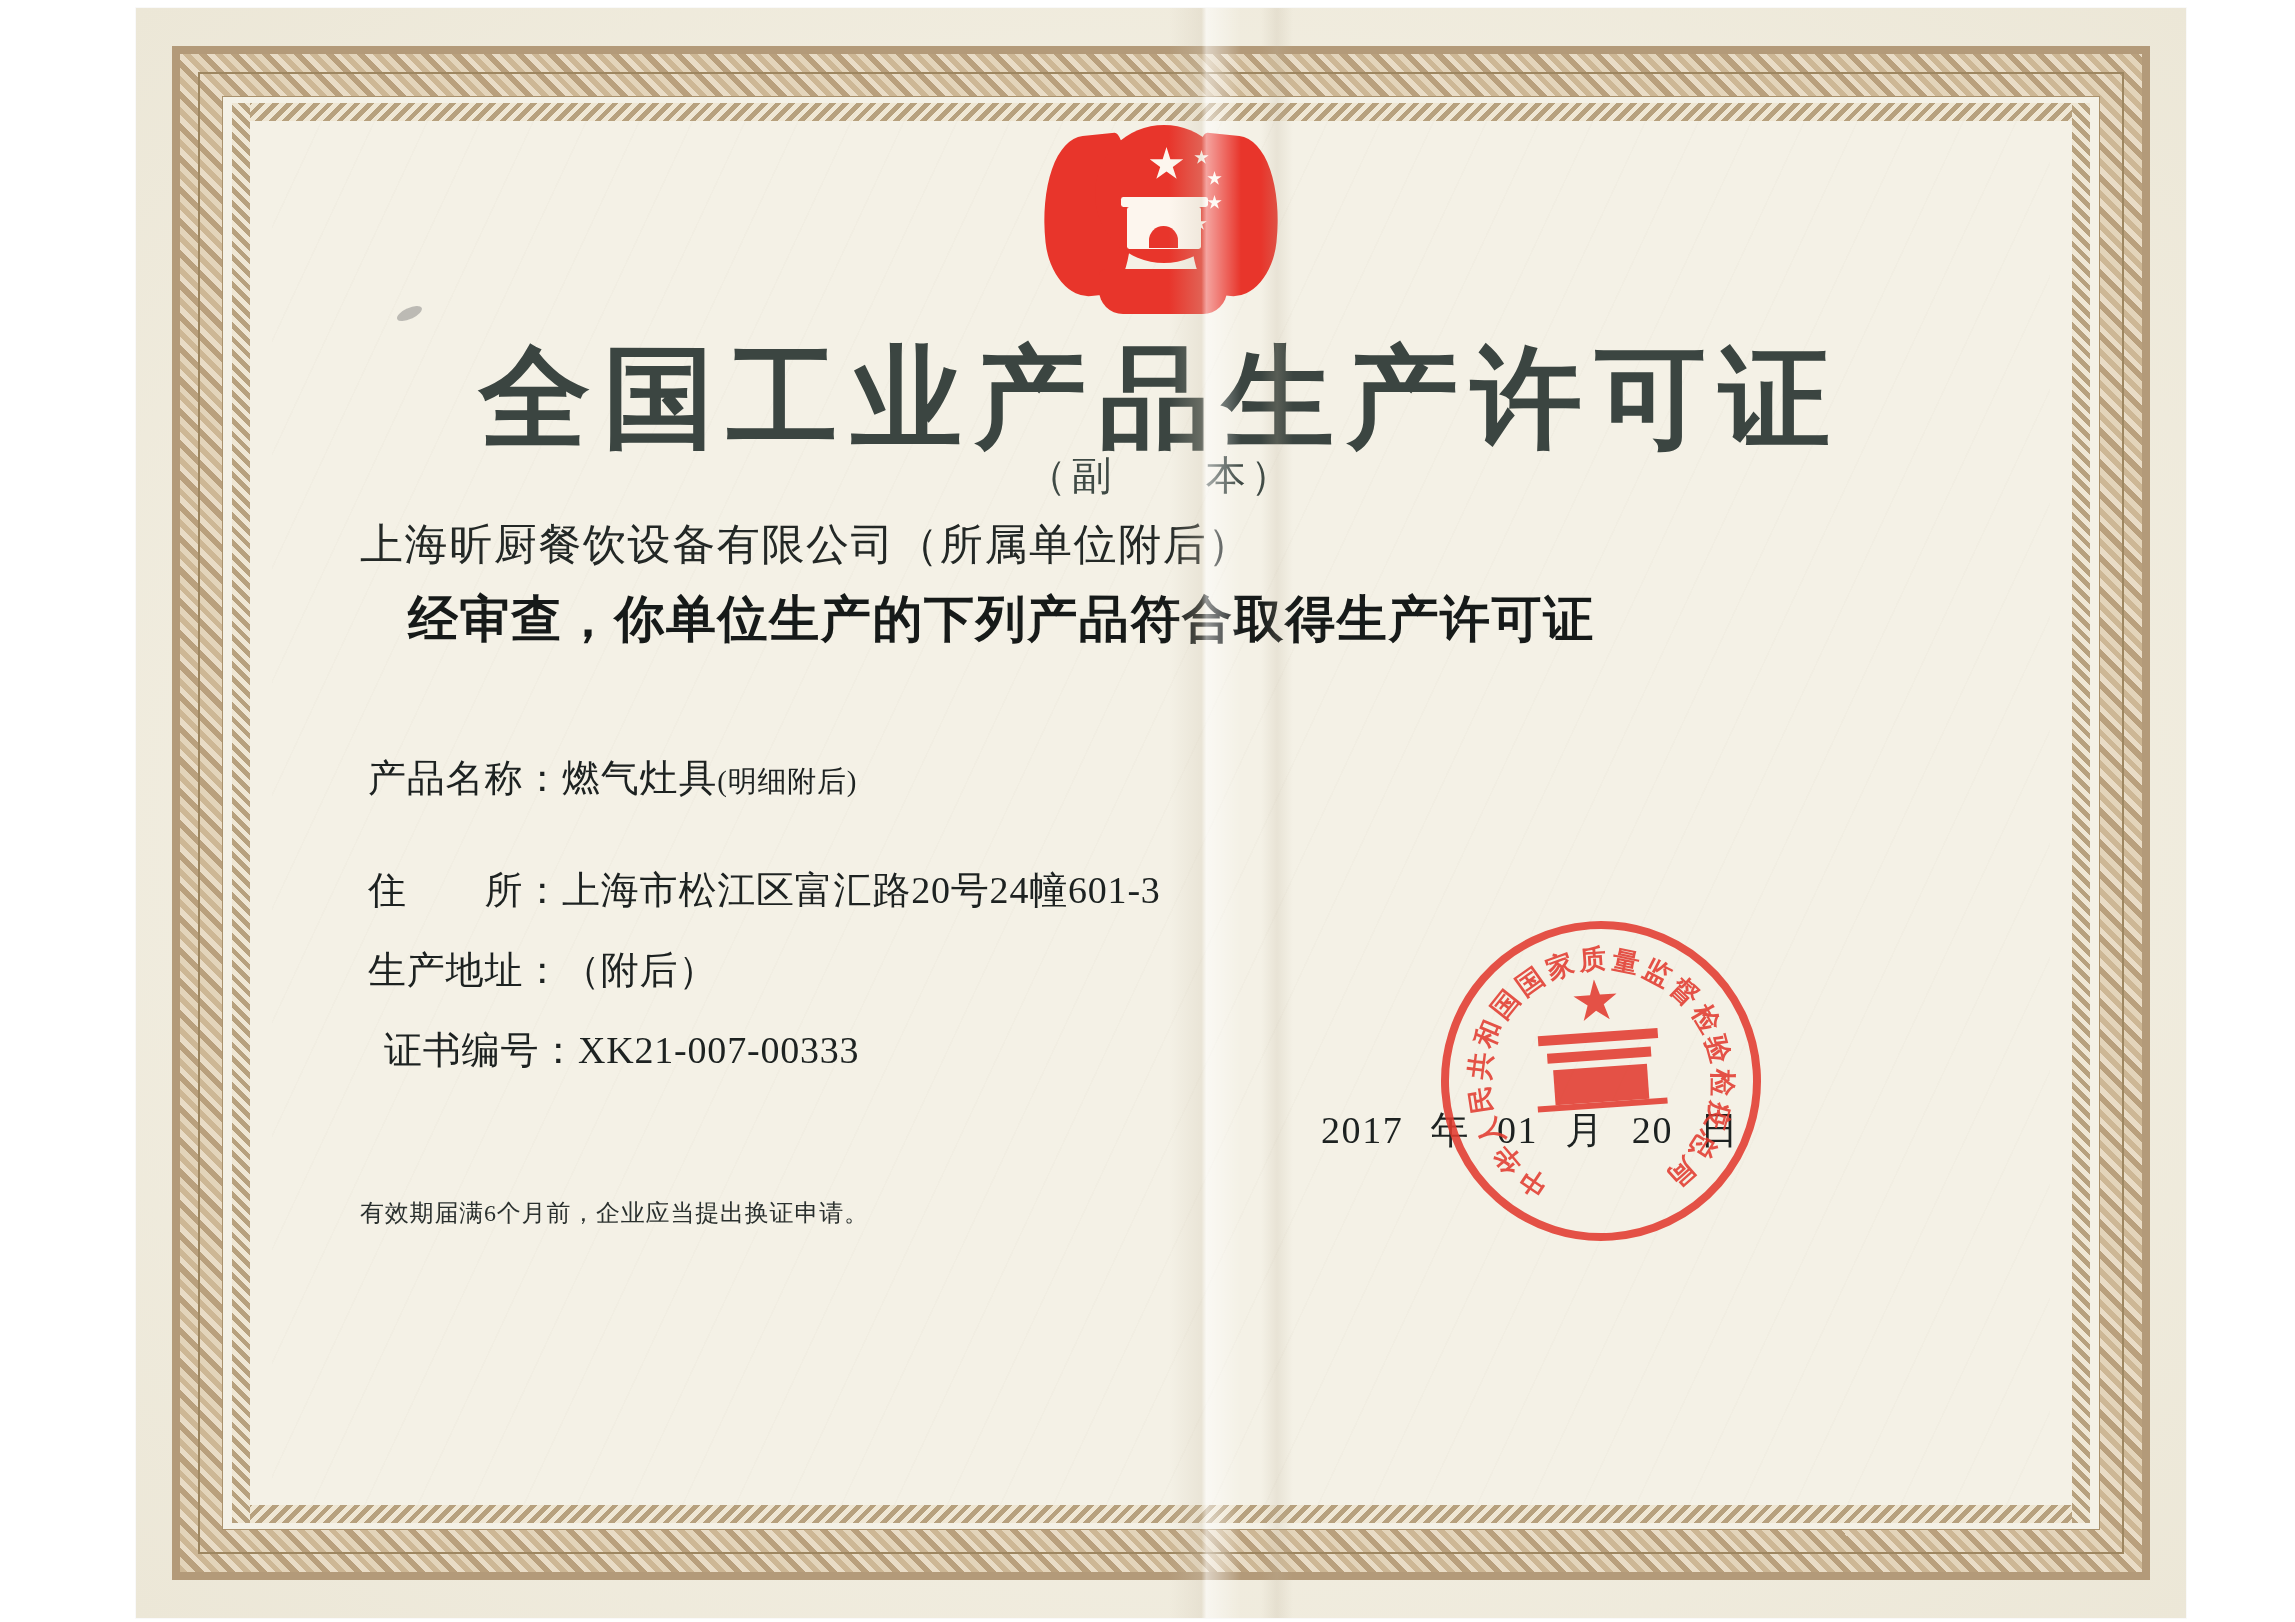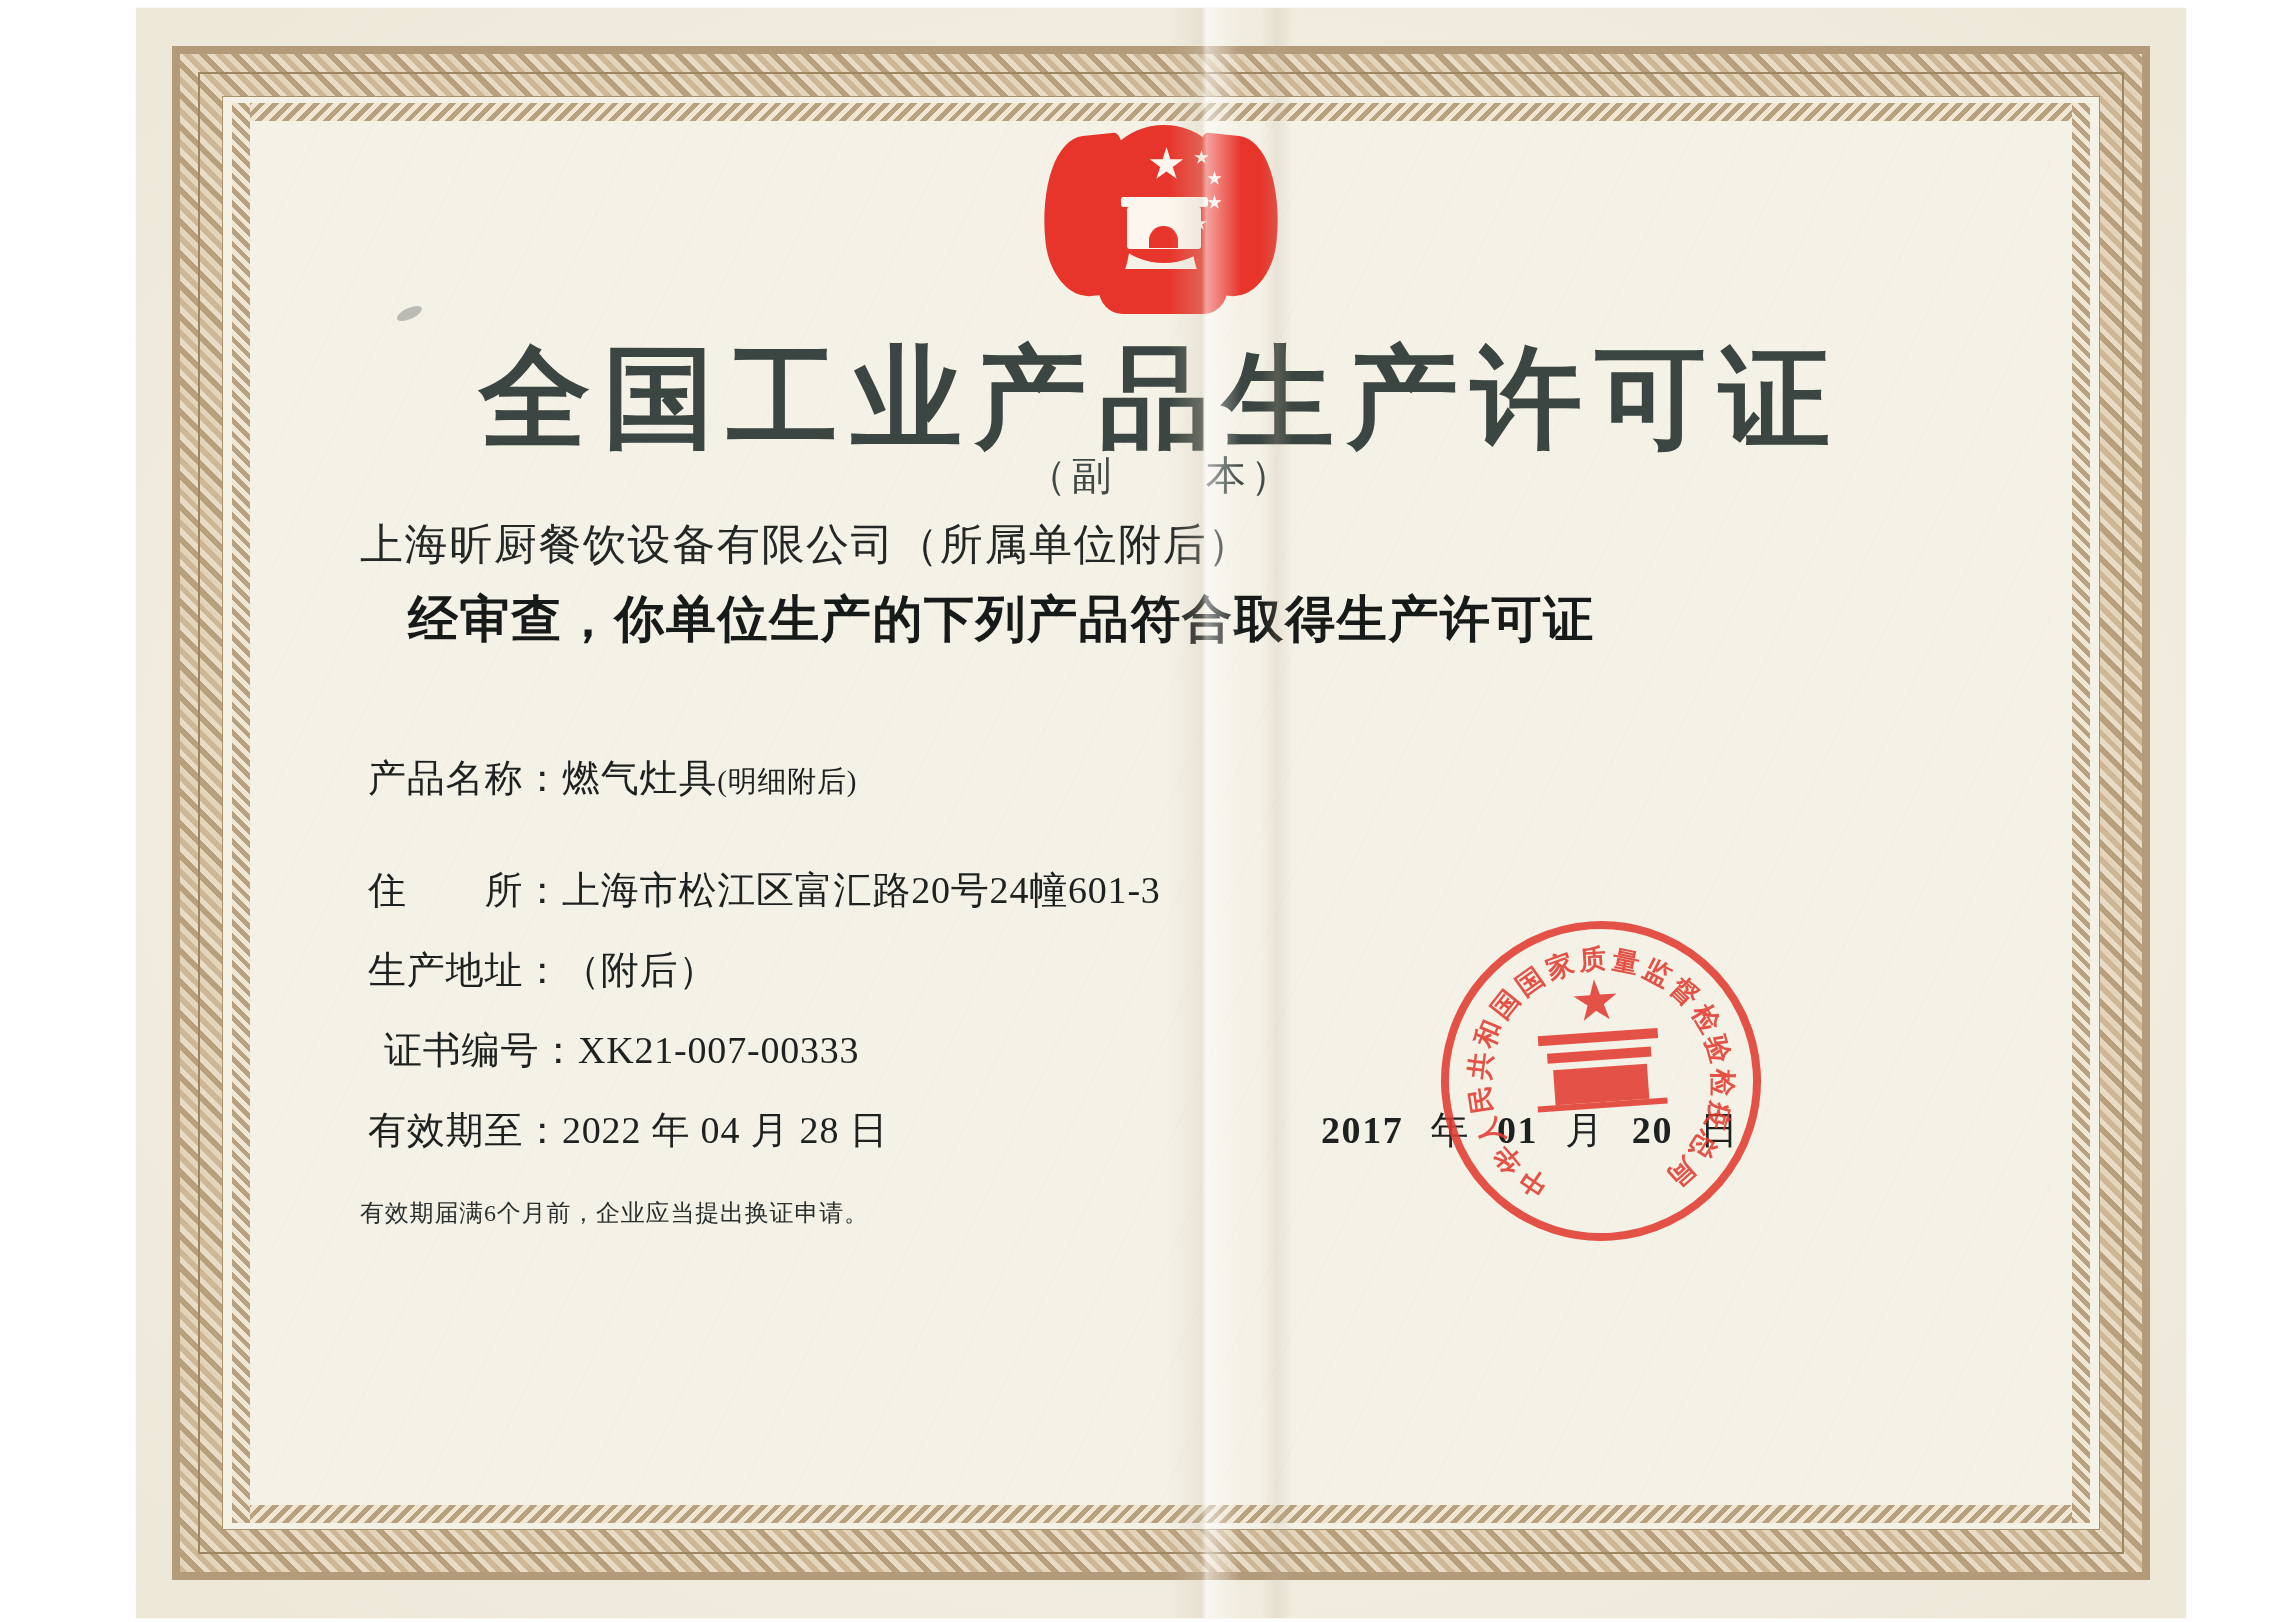--- a/index.html
+++ b/index.html
@@ -286,21 +286,21 @@
 
   .date-line {
     position: absolute;
     top: 993px;
     left: 1049px;
     font-size: 38px;
     color: #1d2221;
     letter-spacing: 1.6px;
     white-space: nowrap;
   }
-  .date-line .num { font-weight: 700; }
+  .date-line .num { font-weight: 400; }
   .date-line .sp { display: inline-block; width: 27px; }
 
   .footnote {
     position: absolute;
     top: 1085px;
     left: 88px;
     font-size: 24px;
     color: #2a302e;
     letter-spacing: 0.8px;
   }
@@ -425,23 +425,20 @@
       </div>
 
       <div class="field f-produce">
         <span class="label">生产地址：</span><span class="value">（附后）</span>
       </div>
 
       <div class="field f-certno">
         <span class="label">证书编号：</span><span class="value">XK21-007-00333</span>
       </div>
 
-      <div class="field f-valid">
-        <span class="label">有效期至：</span><span class="value">2022 年 04 月 28 日</span>
-      </div>
 
       <div class="date-line">
         <span class="num">2017</span><span class="sp"></span><span>年</span><span class="sp"></span><span class="num">01</span><span class="sp"></span><span>月</span><span class="sp"></span><span class="num">20</span><span class="sp"></span><span>日</span>
       </div>
 
       <div class="footnote">有效期届满6个月前，企业应当提出换证申请。</div>
 
       <div class="seal">
         <div class="seal-text">
             <span style="transform: translate(-75px, 96px) rotate(-142deg) translate(-50%, -50%);">中</span>

